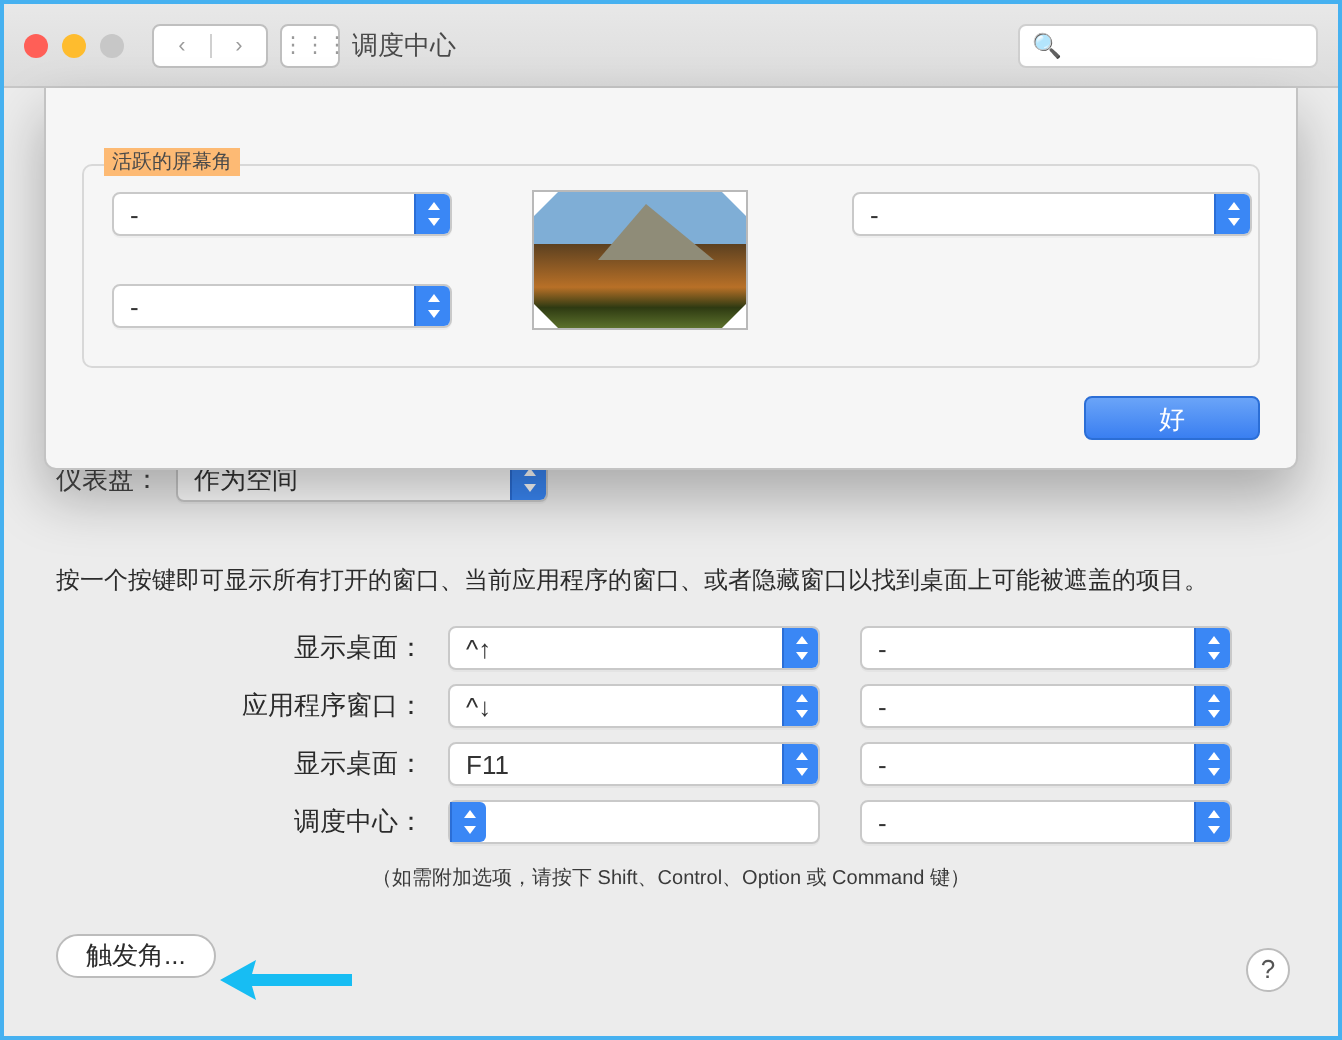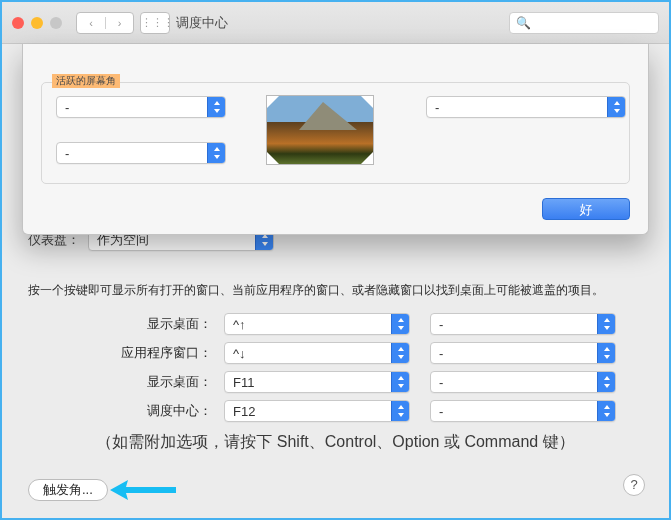--- a/index.html
+++ b/index.html
@@ -117,28 +117,28 @@
   .section2 { position: absolute; top: 280px; left: 26px; right: 26px; }
   .section2 .stitle { font-size: 12px; margin-bottom: 12px; }
   .section2 .desc { font-size: 12px; margin-bottom: 14px; }
 
   .shortcut-row {
     display: grid; grid-template-columns: 190px 186px 8px 186px;
     align-items: center; margin-bottom: 7px; column-gap: 6px;
   }
   .shortcut-row .lab { text-align: right; padding-right: 6px; font-size: 13px; }
 
-  .footnote { text-align: center; font-size: 16px; margin-top: 10px; color: #3a3a3a; }
+  .footnote { text-align: center; font-size: 10px; margin-top: 10px; color: #3a3a3a; }
 
   .pushbtn {
     height: 22px; padding: 0 14px; background: #fff;
     border: 1px solid #bcbcbc; border-radius: 4px; font-size: 13px;
     display: inline-flex; align-items: center;
   }
-  .bottom-left { position: absolute; left: 26px; bottom: 17px; border-radius: 11px; }
+  .bottom-left { position: absolute; left: 26px; bottom: 29px; border-radius: 11px; }
 
   .helpbtn {
     position: absolute; right: 24px; bottom: 22px;
     width: 22px; height: 22px; border-radius: 50%;
     border: 1px solid #bcbcbc; background: #fff;
     text-align: center; line-height: 20px; font-size: 13px; color: #555;
   }
 
   .arrow { position: absolute; pointer-events: none; }
   .arrow svg path { fill: #17bdf3; }
@@ -235,21 +235,20 @@
       </div>
     <span></span>
     <div class="macselect">
         <span class="val">-</span>
         <span class="arrows"></span>
       </div>
   </div>
   <div class="shortcut-row">
     <span class="lab">调度中心：</span>
     <div class="macselect">
-        <span class="val">F12</span>
         <span class="arrows"></span>
       </div>
     <span></span>
     <div class="macselect">
         <span class="val">-</span>
         <span class="arrows"></span>
       </div>
   </div>
   <div class="footnote">（如需附加选项，请按下 Shift、Control、Option 或 Command 键）</div>
 </div>

